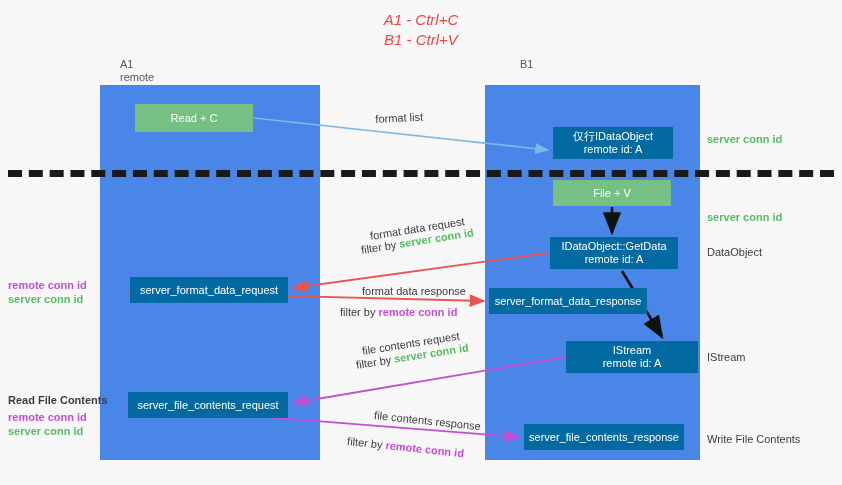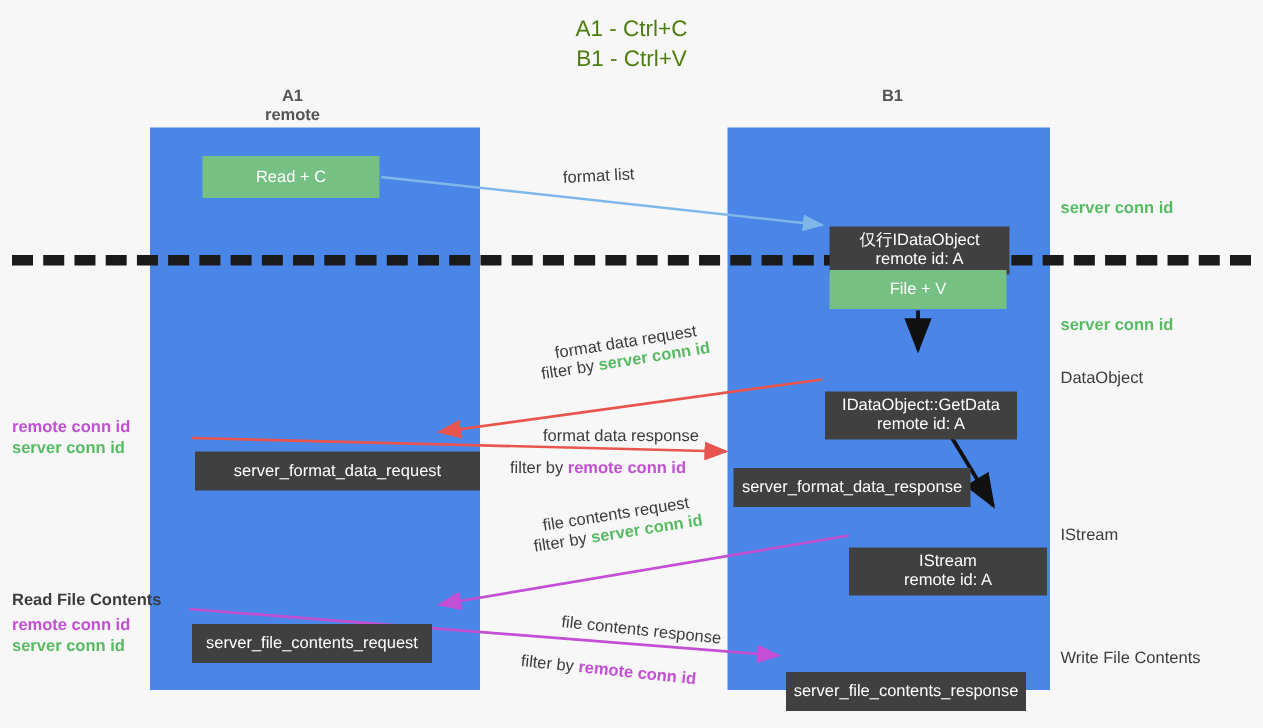--- a/index.html
+++ b/index.html
@@ -8,26 +8,26 @@
     background:#f7f7f7;
     font-family:"Liberation Sans","DejaVu Sans",sans-serif;
     position:relative;overflow:hidden;
     color:#3c3c3c;
   }
   #stage{position:absolute;left:0;top:0;width:842px;height:485px;}
 
   
   .title{
     position:absolute;left:0;top:10px;width:842px;
-    text-align:center;font-size:15px;line-height:20px;color:#4d7c0f;
+    text-align:center;font-size:15px;line-height:20px;color:#ef4444;font-style:italic;
   }
 
   
   .lane-head{
-    position:absolute;text-align:center;font-size:11px;line-height:13px;color:#555;font-weight:bold;
+    position:absolute;font-size:11px;line-height:13px;color:#555;
   }
   #head-a1{left:120px;top:58px;width:150px;}
   #head-b1{left:520px;top:58px;width:150px;}
 
   
   .lane{position:absolute;background:#4a86e8;}
   #lane-a1{left:100px;top:85px;width:220px;height:375px;}
   #lane-b1{left:485px;top:85px;width:215px;height:375px;}
 
   
@@ -36,29 +36,29 @@
     border-top:7px dashed #1a1a1a;
   }
 
   
   .box{
     position:absolute;box-sizing:border-box;
     display:flex;flex-direction:column;align-items:center;justify-content:center;
     color:#ffffff;font-size:11px;line-height:13px;text-align:center;
   }
   .box.green{background:#76c083;}
-  .box.orange{background:#404040;margin-top:24px;}
+  .box.orange{background:#0369a1;}
   .box .l2{font-size:11px;}
 
   #box-ctrlc{left:135px;top:104px;width:118px;height:28px;}
   #box-idataobject{left:553px;top:127px;width:120px;height:32px;}
   #box-ctrlv{left:553px;top:180px;width:118px;height:26px;}
   #box-getdata{left:550px;top:237px;width:128px;height:32px;}
   #box-istream{left:566px;top:341px;width:132px;height:32px;}
-  #box-fmt-req{left:130px;top:277px;width:190px;height:26px;}
+  #box-fmt-req{left:130px;top:277px;width:158px;height:26px;}
   #box-fmt-resp{left:489px;top:288px;width:158px;height:26px;}
   #box-file-req{left:128px;top:392px;width:160px;height:26px;}
   #box-file-resp{left:524px;top:424px;width:160px;height:26px;}
 
   
   .side-label{position:absolute;font-size:11px;line-height:14px;}
   .green-txt{color:#57bb63;font-weight:bold;}
   .magenta-txt{color:#c24fd4;font-weight:bold;}
   .plain-txt{color:#3c3c3c;}
 

